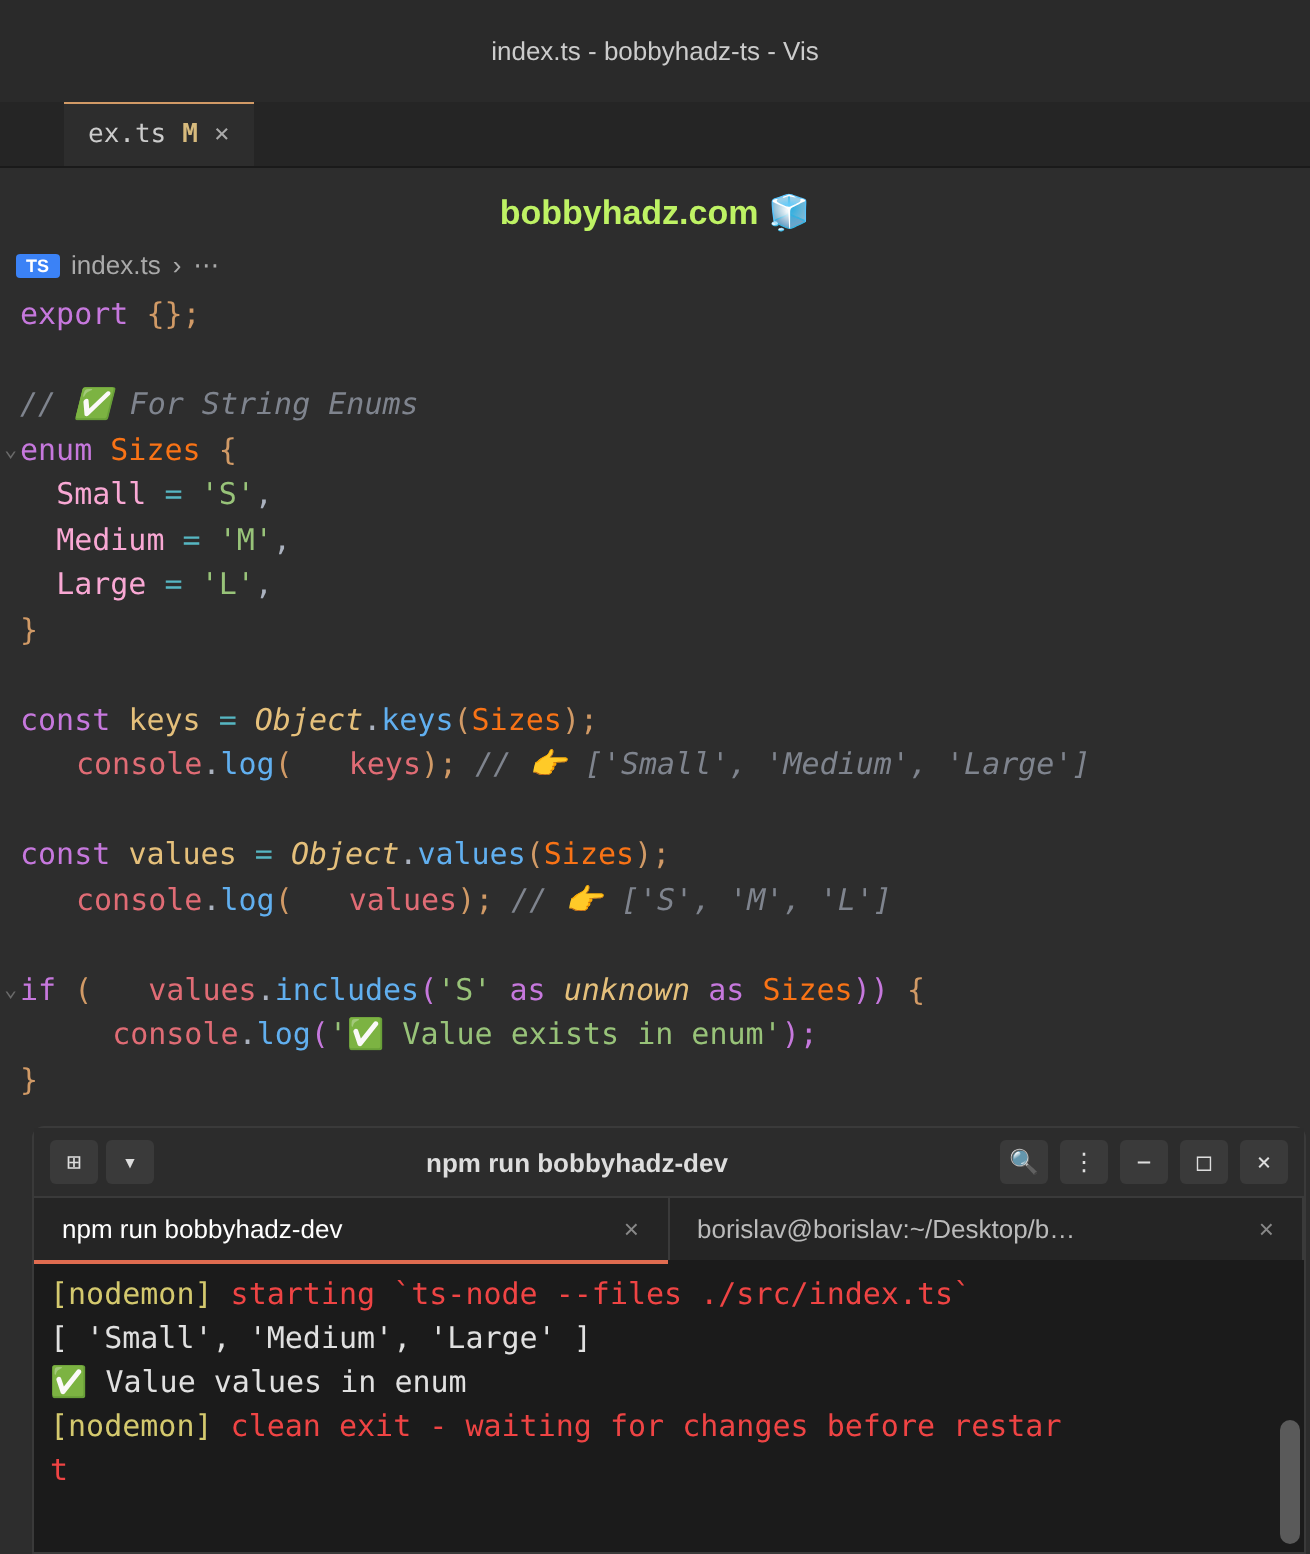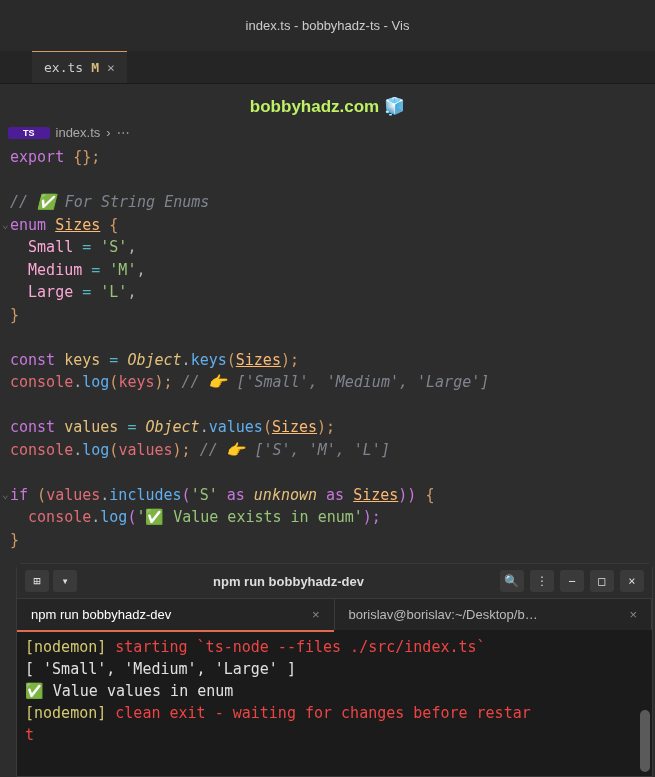--- a/index.html
+++ b/index.html
@@ -61,52 +61,52 @@
     .breadcrumb {
       display: flex;
       align-items: center;
       gap: 6px;
       padding: 4px 8px;
       font-size: 13px;
       color: #aaa;
       font-family: -apple-system, 'Segoe UI', sans-serif;
     }
     .ts-badge {
-      background: #4c1d95;
+      background: #3b82f6;
       color: #fff;
       font-size: 9px;
       font-weight: bold;
-      padding: 1px 15px;
+      padding: 1px 5px;
       border-radius: 2px;
     }
     .editor {
       padding: 2px 0 10px 10px;
       font-size: 15px;
       line-height: 22.5px;
       position: relative;
     }
     .line {
       white-space: pre;
       position: relative;
     }
     .gutter-chevron {
       position: absolute;
       left: -8px;
       color: #6a6a6a;
       font-size: 11px;
     }
     .kw { color: #c678dd; }
-    .cls { color: #fdba74; text-decoration: underline; }
+    .cls { color: #f97316; }
     .punct { color: #abb2bf; }
     .op { color: #56b6c2; }
     .str { color: #98c379; }
     .prop { color: #f9a8d4; }
     .func { color: #61afef; }
     .obj { color: #e5c07b; font-style: italic; }
-    .var { color: #e06c75; }
+    .var { color: #e06c75; margin-left: 28px; }
     .const-name { color: #e5c07b; }
     .comment { color: #7f848e; font-style: italic; }
     .brace { color: #d19a66; }
     .brace2 { color: #c678dd; }
     .terminal-window {
       position: absolute;
       bottom: 0;
       left: 16px;
       right: 2px;
       background: #1b1b1b;

